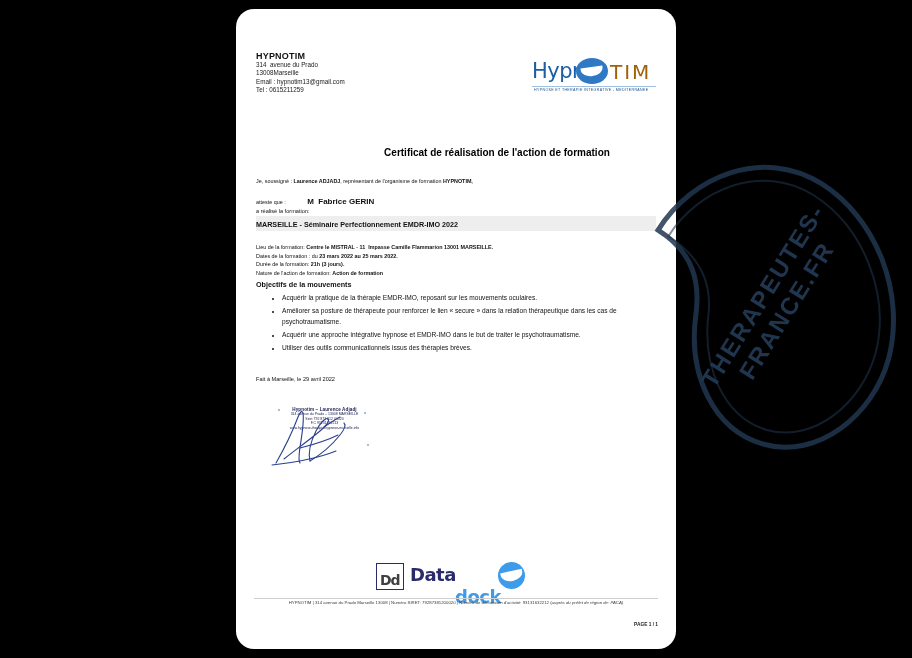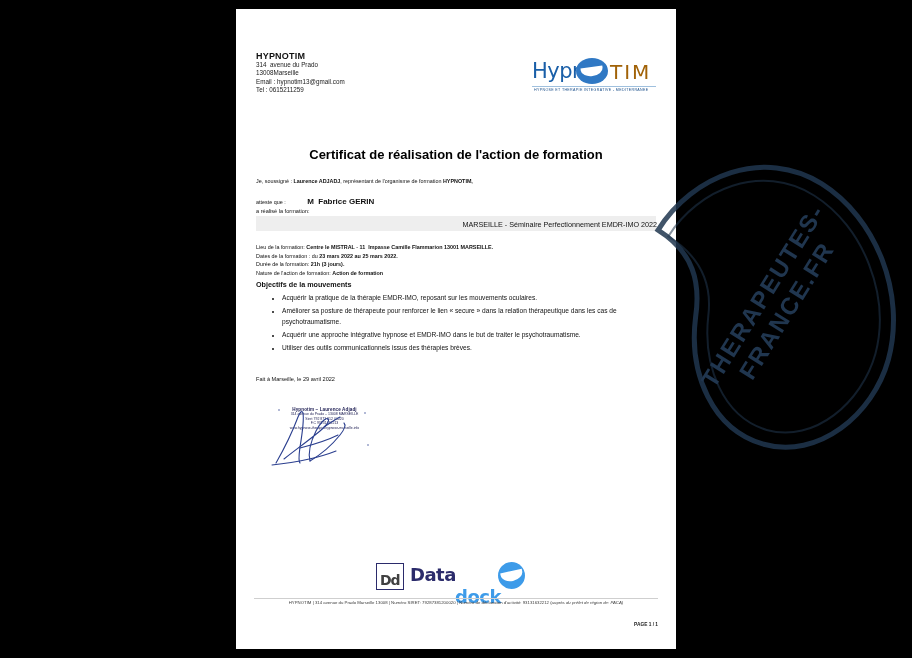--- a/index.html
+++ b/index.html
@@ -3,21 +3,21 @@
 <meta charset="utf-8">
 <style>
   html,body{margin:0;padding:0;}
   body{
     width:912px;height:658px;background:#000;
     font-family:"Liberation Sans",sans-serif;
     overflow:hidden;position:relative;
   }
   #page{
     position:absolute;left:236px;top:9px;width:440px;height:640px;
-    background:#fff;overflow:hidden;
+    background:#fff;overflow:hidden;border-radius:18px;
   }
   .inner{position:absolute;left:0;top:0;width:440px;height:640px;}
 
   
   .hdr{position:absolute;left:20px;top:42px;}
   .hdr .org{font-size:9px;font-weight:bold;color:#101010;letter-spacing:.2px;}
   .hdr .ln{font-size:6.3px;color:#1a1a1a;line-height:8.3px;white-space:pre;}
   .logo{position:absolute;left:296px;top:48px;width:126px;height:40px;}
   .logo .word{position:absolute;left:0;top:2px;font-size:21px;color:#1a5fa8;
     font-family:"DejaVu Sans",sans-serif;font-weight:500;letter-spacing:-0.5px;}
@@ -26,33 +26,33 @@
   .logo .disc{position:absolute;left:44px;top:1px;width:32px;height:26px;border-radius:50%;
     background:#2f78c4;}
   .logo .disc:after{content:"";position:absolute;left:5px;top:9px;width:22px;height:9px;
     border-radius:0 0 16px 16px/0 0 10px 10px;background:#fff;transform:rotate(-8deg);}
   .logo .tag{position:absolute;left:2px;top:31px;font-size:3.6px;color:#1b4f8a;
     letter-spacing:.35px;white-space:nowrap;}
   .logo .tagline-bar{position:absolute;left:0;top:29px;width:124px;height:.6px;background:#9fc0de;}
 
   
   .title{position:absolute;left:0;top:138px;width:440px;text-align:center;
-    font-size:13px;font-weight:bold;color:#000;}
+    font-size:10px;font-weight:bold;color:#000;padding-left:41px;}
 
   
   .t{position:absolute;color:#111;white-space:pre;}
   .s1{left:20px;top:169px;font-size:5.4px;}
   .s1 b{font-size:5.4px;}
   .s2{left:20px;top:188px;font-size:5.4px;}
   .s2 .nm{font-size:8px;font-weight:bold;padding-left:20px;}
   .s3{left:20px;top:199px;font-size:5.6px;}
 
   .hl{position:absolute;left:20px;top:207px;width:400px;height:15px;background:#eeeeee;}
-  .hl span{position:absolute;left:0;top:4px;width:401px;text-align:right;
-    font-size:7.2px;font-weight:normal;color:#111;}
+  .hl span{position:absolute;left:0;top:4px;width:357px;text-align:left;
+    font-size:7.2px;font-weight:bold;color:#111;}
 
   .det{position:absolute;left:20px;font-size:5.4px;color:#111;white-space:pre;}
   .d1{top:235px;} .d2{top:243.5px;} .d3{top:252px;} .d4{top:260.5px;}
 
   .objh{position:absolute;left:20px;top:271px;font-size:7.2px;font-weight:bold;color:#111;}
   .obj{position:absolute;left:34px;top:284px;width:390px;margin:0;padding:0 0 0 12px;
     font-size:6.6px;color:#111;line-height:10.6px;}
   .obj li{margin:0 0 2.4px 0;}
   .obj li::marker{font-size:6px;}
 

